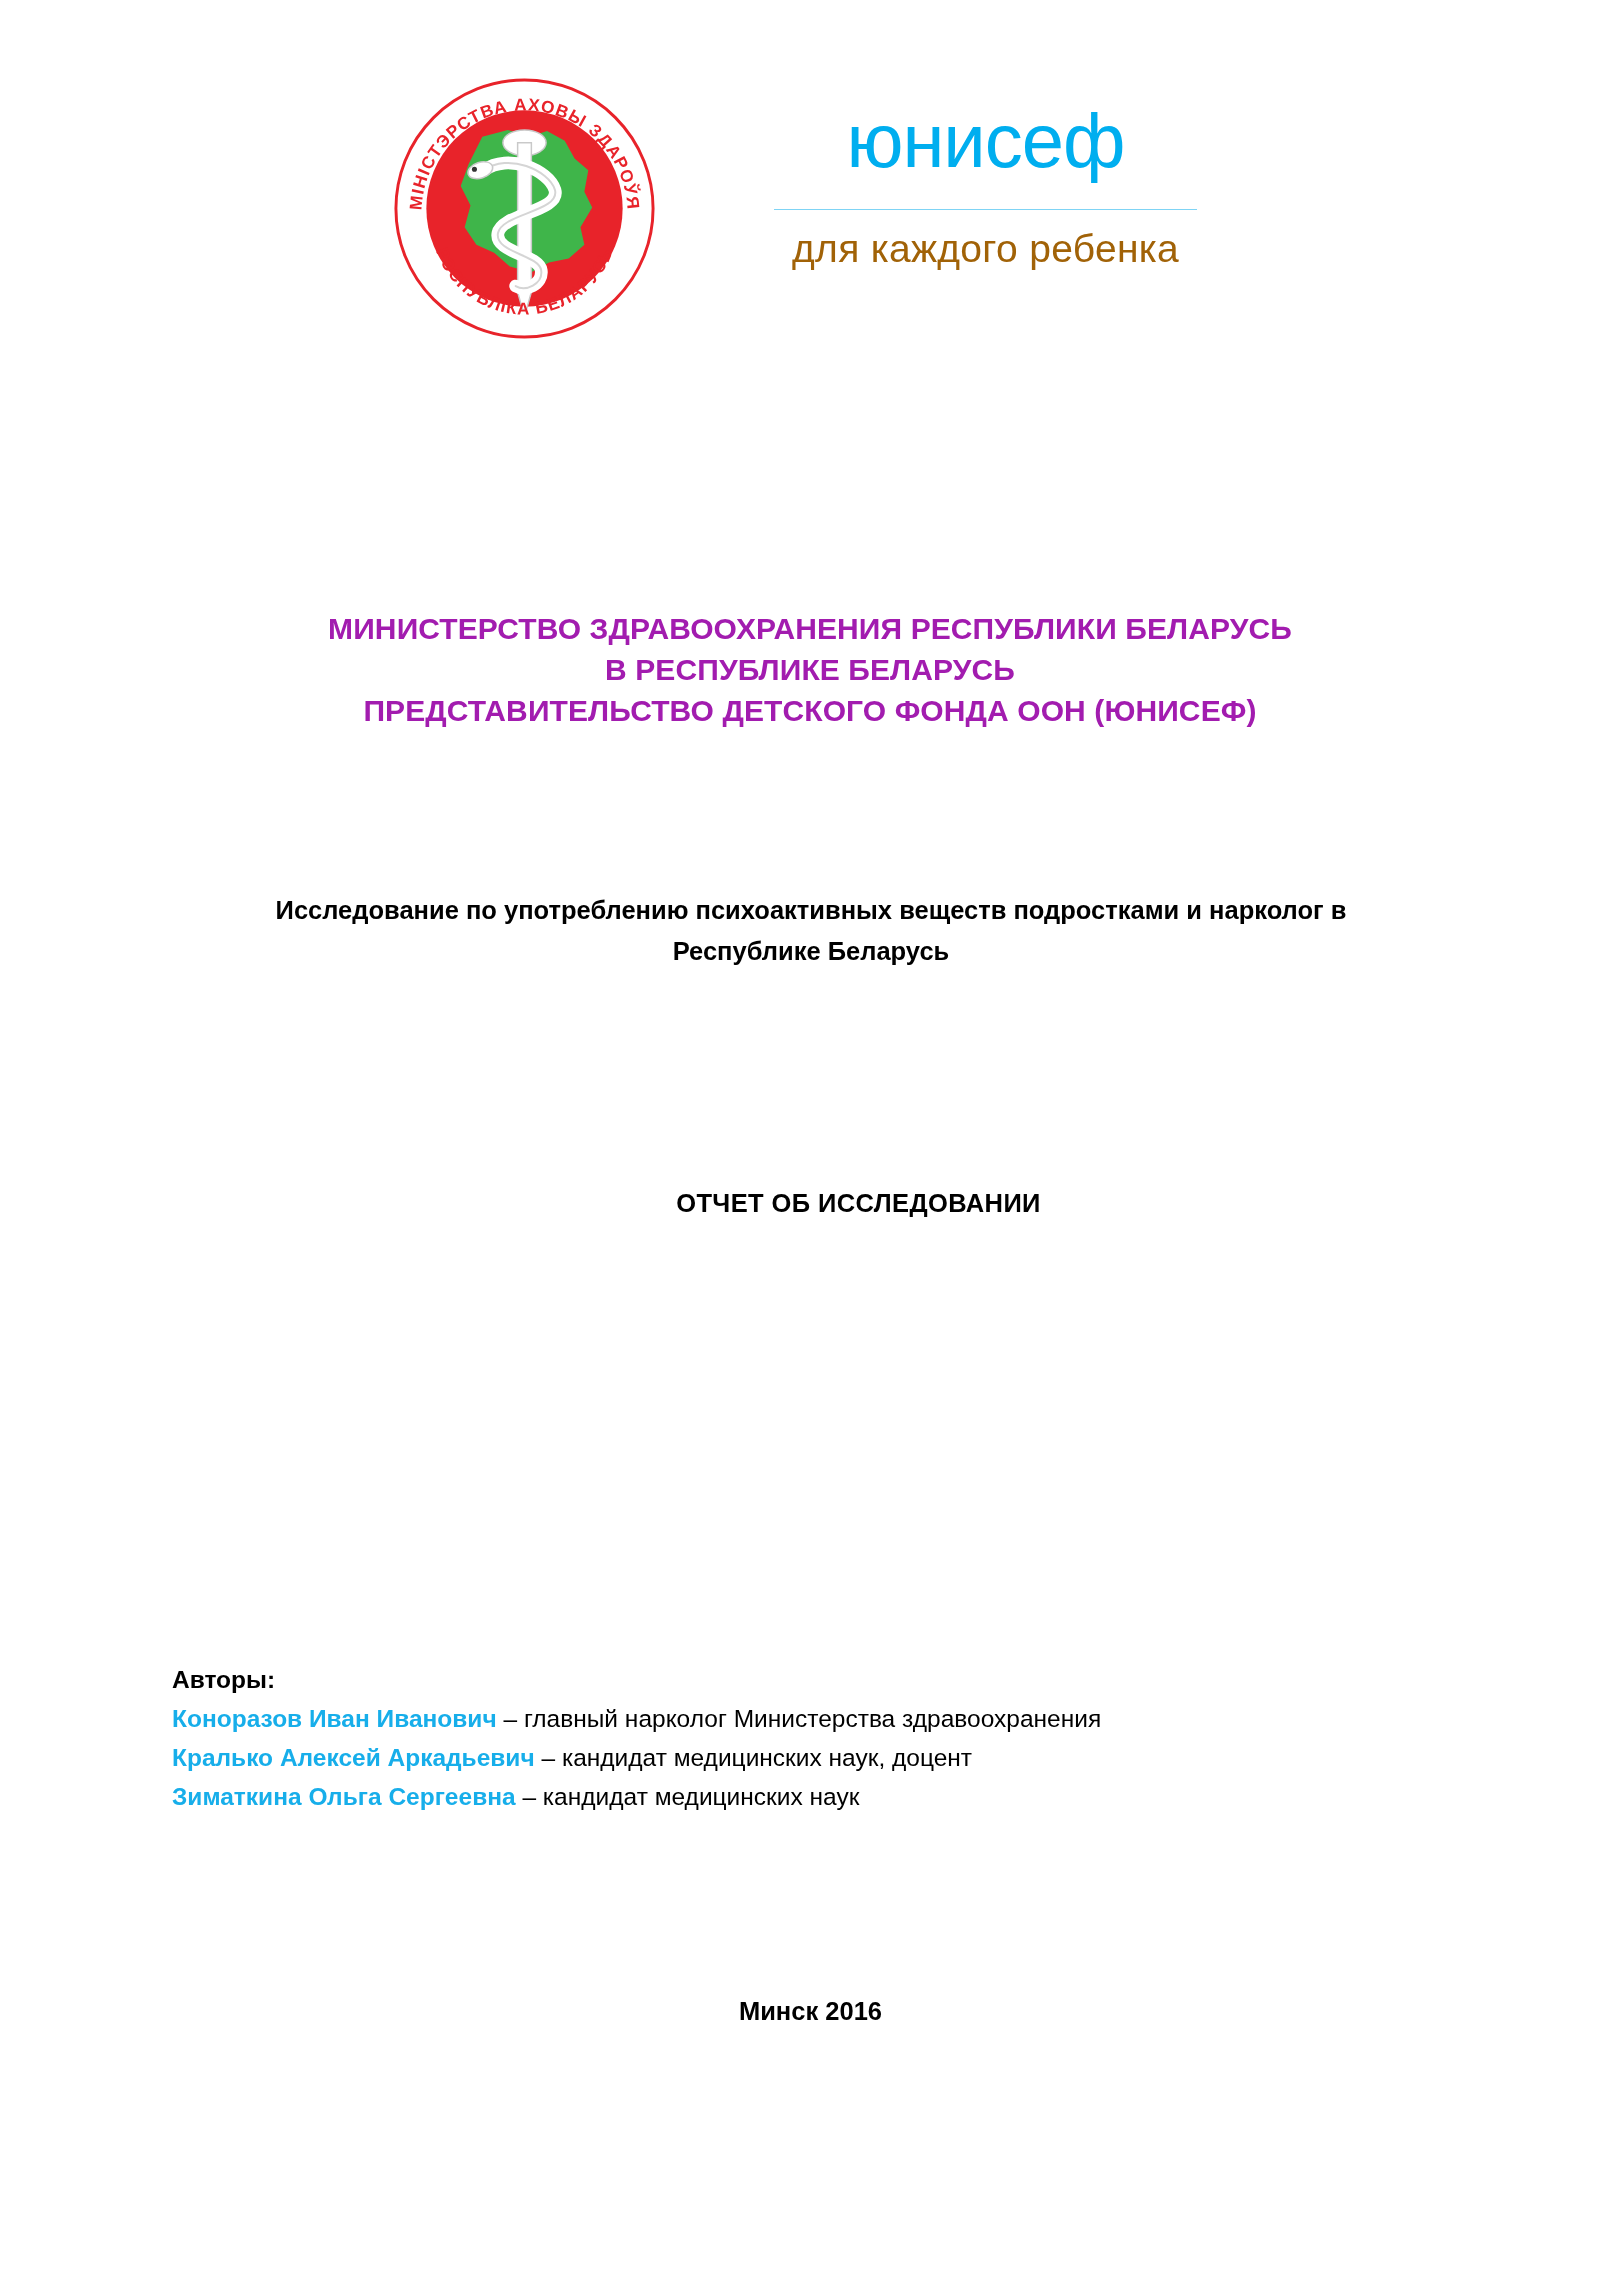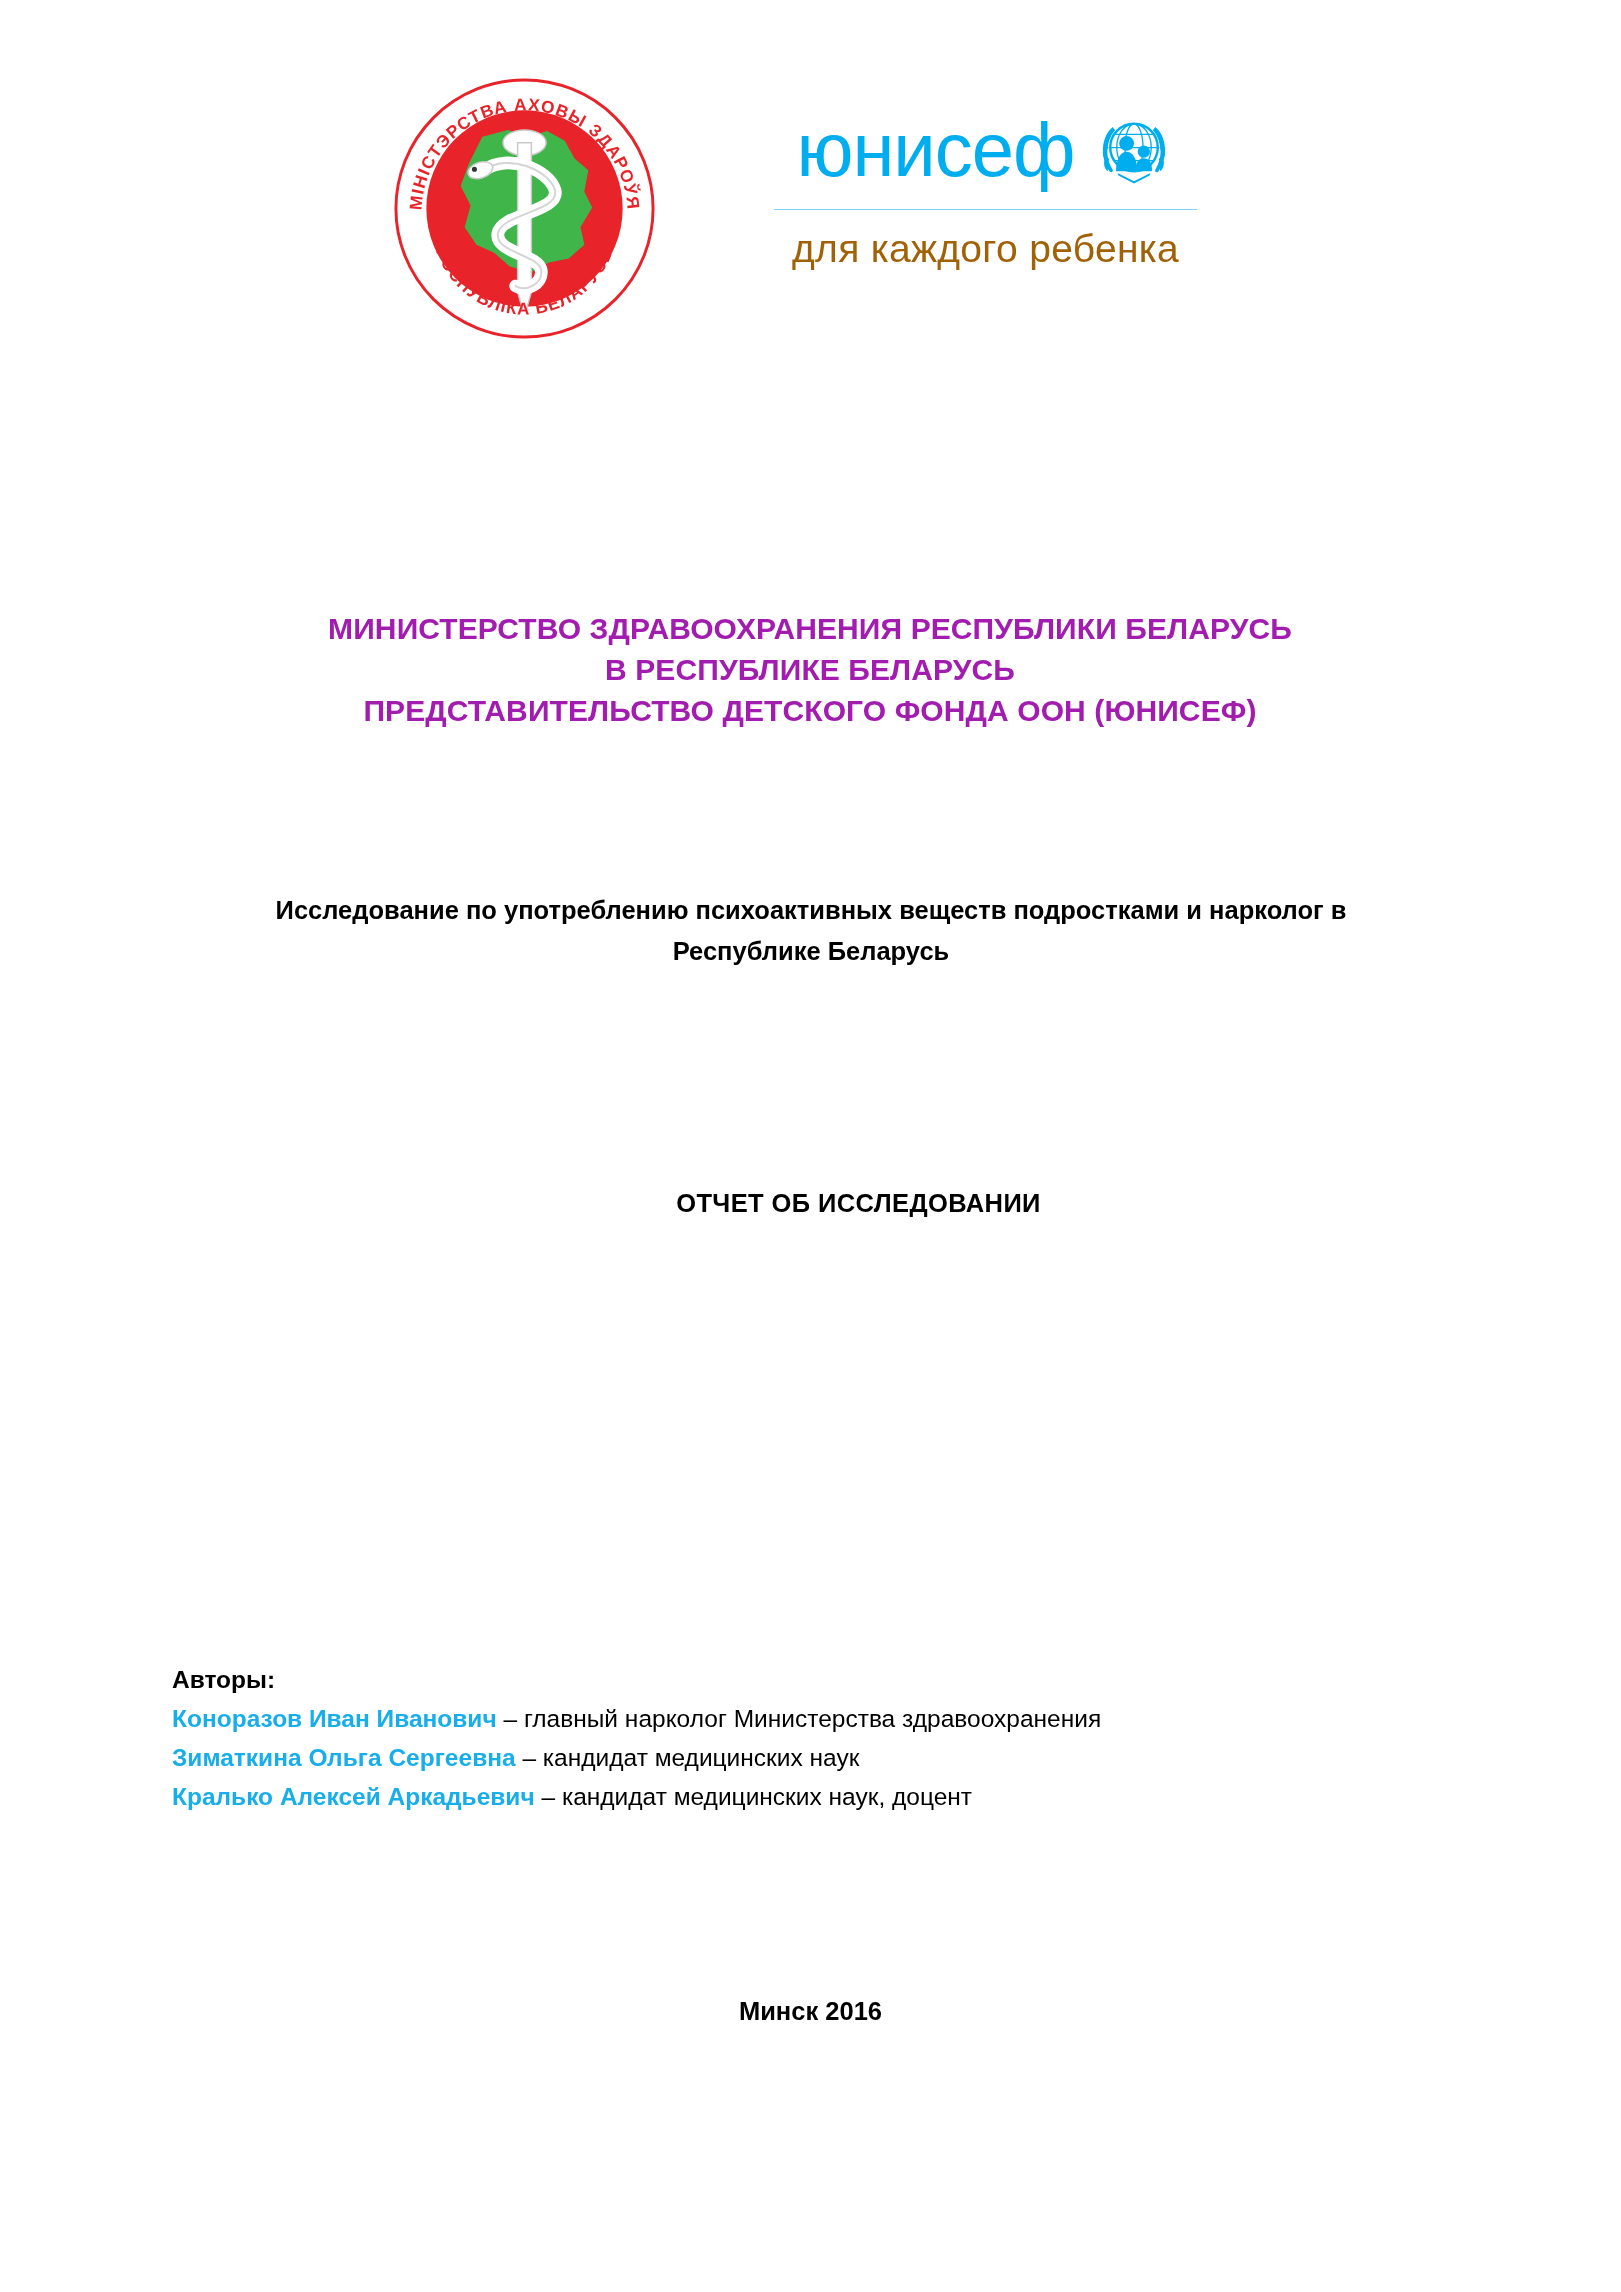--- a/index.html
+++ b/index.html
@@ -46,20 +46,21 @@
     top: 27.4px;
     width: 441px;
     height: 186px;
   }
   .unicef-row {
     display: flex;
     align-items: center;
     justify-content: center;
     gap: 18px;
     height: 94px;
+    flex-direction: column;
   }
   .unicef-word {
     font-family: "Liberation Sans", sans-serif;
     font-size: 76px;
     line-height: 76px;
     font-weight: 400;
     color: #00AEEF;
     letter-spacing: -1px;
   }
   .unicef-emblem { width: 82px; height: 82px; display: block; }
@@ -255,25 +256,25 @@
   <div class="report-label">ОТЧЕТ ОБ ИССЛЕДОВАНИИ</div>
 
   <div class="authors">
     <div class="authors-label">Авторы:</div>
 
     <div class="author-row">
       <span class="author-name">Коноразов Иван Иванович</span><span class="author-title"> – главный нарколог Министерства здравоохранения</span>
     </div>
 
     <div class="author-row">
+      <span class="author-name">Кралько Алексей Аркадьевич</span><span class="author-title"> – кандидат медицинских наук, доцент</span>
+    </div>
+
+    <div class="author-row">
       <span class="author-name">Зиматкина Ольга Сергеевна</span><span class="author-title"> – кандидат медицинских наук</span>
     </div>
 
-    <div class="author-row">
-      <span class="author-name">Кралько Алексей Аркадьевич</span><span class="author-title"> – кандидат медицинских наук, доцент</span>
-    </div>
-
   </div>
 
   <div class="place-year">Минск 2016</div>
 
 </div>
 
 
 </body></html>

